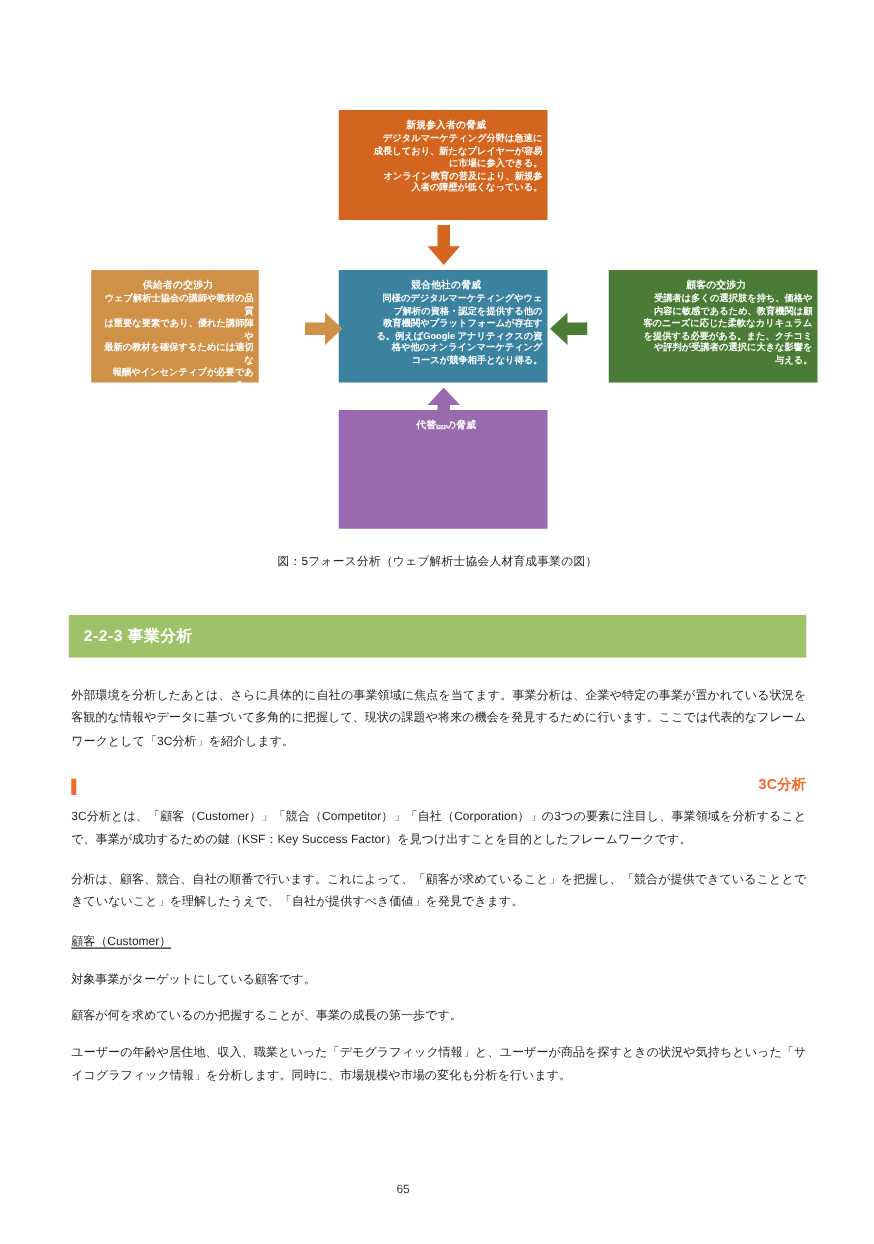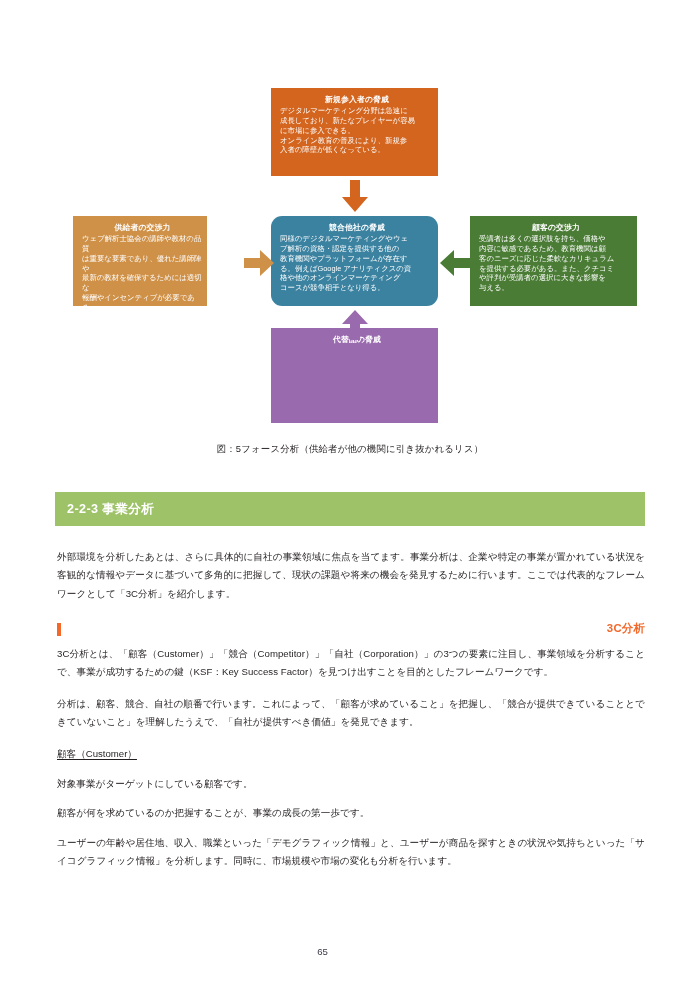--- a/index.html
+++ b/index.html
@@ -42,28 +42,29 @@
   .force-box .fb-title {
     display: block;
     text-align: center;
     font-weight: bold;
     font-size: 7.8px;
     margin-bottom: 1px;
     letter-spacing: .2px;
   }
   .force-box .fb-body {
     display: block;
-    text-align: left;
+    text-align: right;
     white-space: pre-line;
+    font-weight: bold;
   }
 
   .box-new       { left: 216px; top: 0px;   width: 167px; height: 88px; background: #d3651f; }
   .box-supplier  { left: 18px;  top: 128px; width: 134px; height: 90px; background: #cf9148; }
-  .box-rivalry   { left: 216px; top: 128px; width: 167px; height: 90px; background: #3b82a0; border-radius: 11px; }
-  .box-buyer     { left: 415px; top: 128px; width: 167px; height: 90px; background: #4a7c35; }
+  .box-rivalry   { left: 216px; top: 128px; width: 167px; height: 90px; background: #3b82a0; }
+  .box-buyer     { left: 432px; top: 128px; width: 167px; height: 90px; background: #4a7c35; }
   .box-substitute{ left: 216px; top: 240px; width: 167px; height: 95px; background: #9a6aae; }
 
   
   .arrow { position: absolute; }
   .arrow svg { display: block; }
 
   .arrow-down { left: 287px; top: 92px; }
   .arrow-up   { left: 287px; top: 222px; }
   .arrow-right{ left: 189px; top: 162px; }
   .arrow-left { left: 385px; top: 162px; }
@@ -227,21 +228,21 @@
         <polygon points="0,8 16,8 16,0 30,13 16,26 16,18 0,18" fill="#cf9148"></polygon>
       </svg>
     </div>
 
     <div class="arrow arrow-left">
       <svg width="30" height="26" viewBox="0 0 30 26" aria-hidden="true">
         <polygon points="30,8 14,8 14,0 0,13 14,26 14,18 30,18" fill="#4a7c35"></polygon>
       </svg>
     </div>
 
-    <div class="fig-caption">図：5フォース分析（供給者が他の機関に引き抜かれるリス）</div>
+    <div class="fig-caption">図：5フォース分析（ウェブ解析士協会人材育成事業の図）</div>
   </div>
 
   <div class="section-band">
     <span class="band-text">2-2-3 事業分析</span>
   </div>
 
   <div class="body-col">
 
     <p class="para">外部環境を分析したあとは、さらに具体的に自社の事業領域に焦点を当てます。事業分析は、企業や特定の事業が置かれている状況を客観的な情報やデータに基づいて多角的に把握して、現状の課題や将来の機会を発見するために行います。ここでは代表的なフレームワークとして「3C分析」を紹介します。</p>
 

